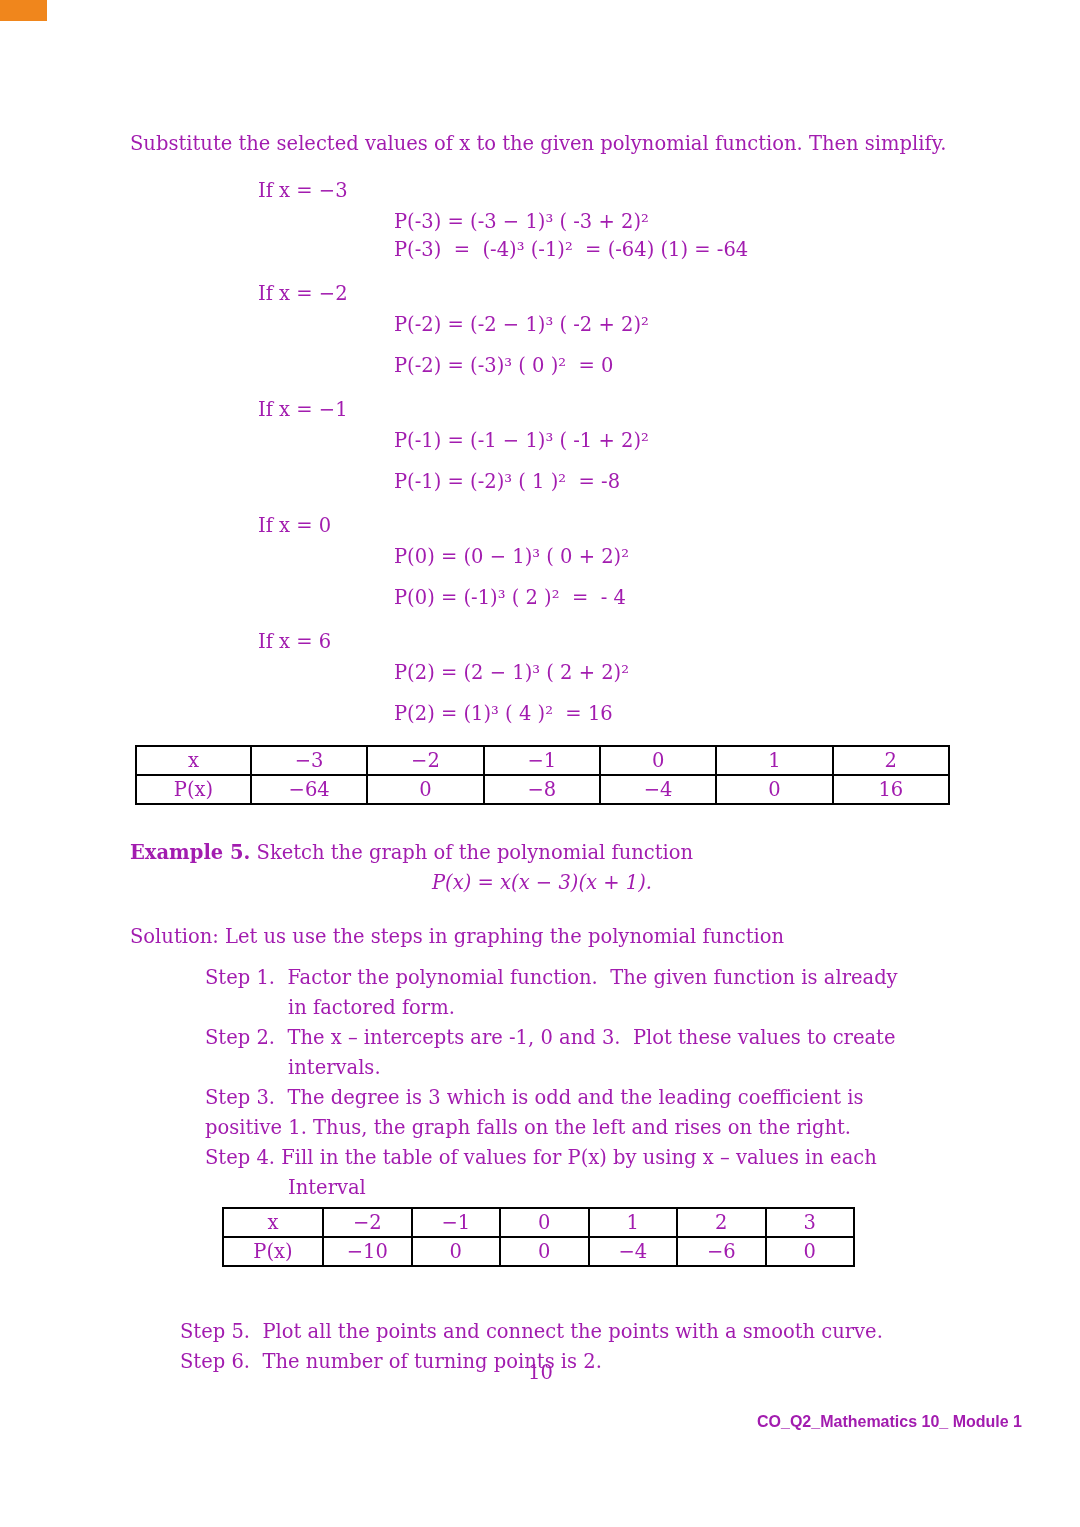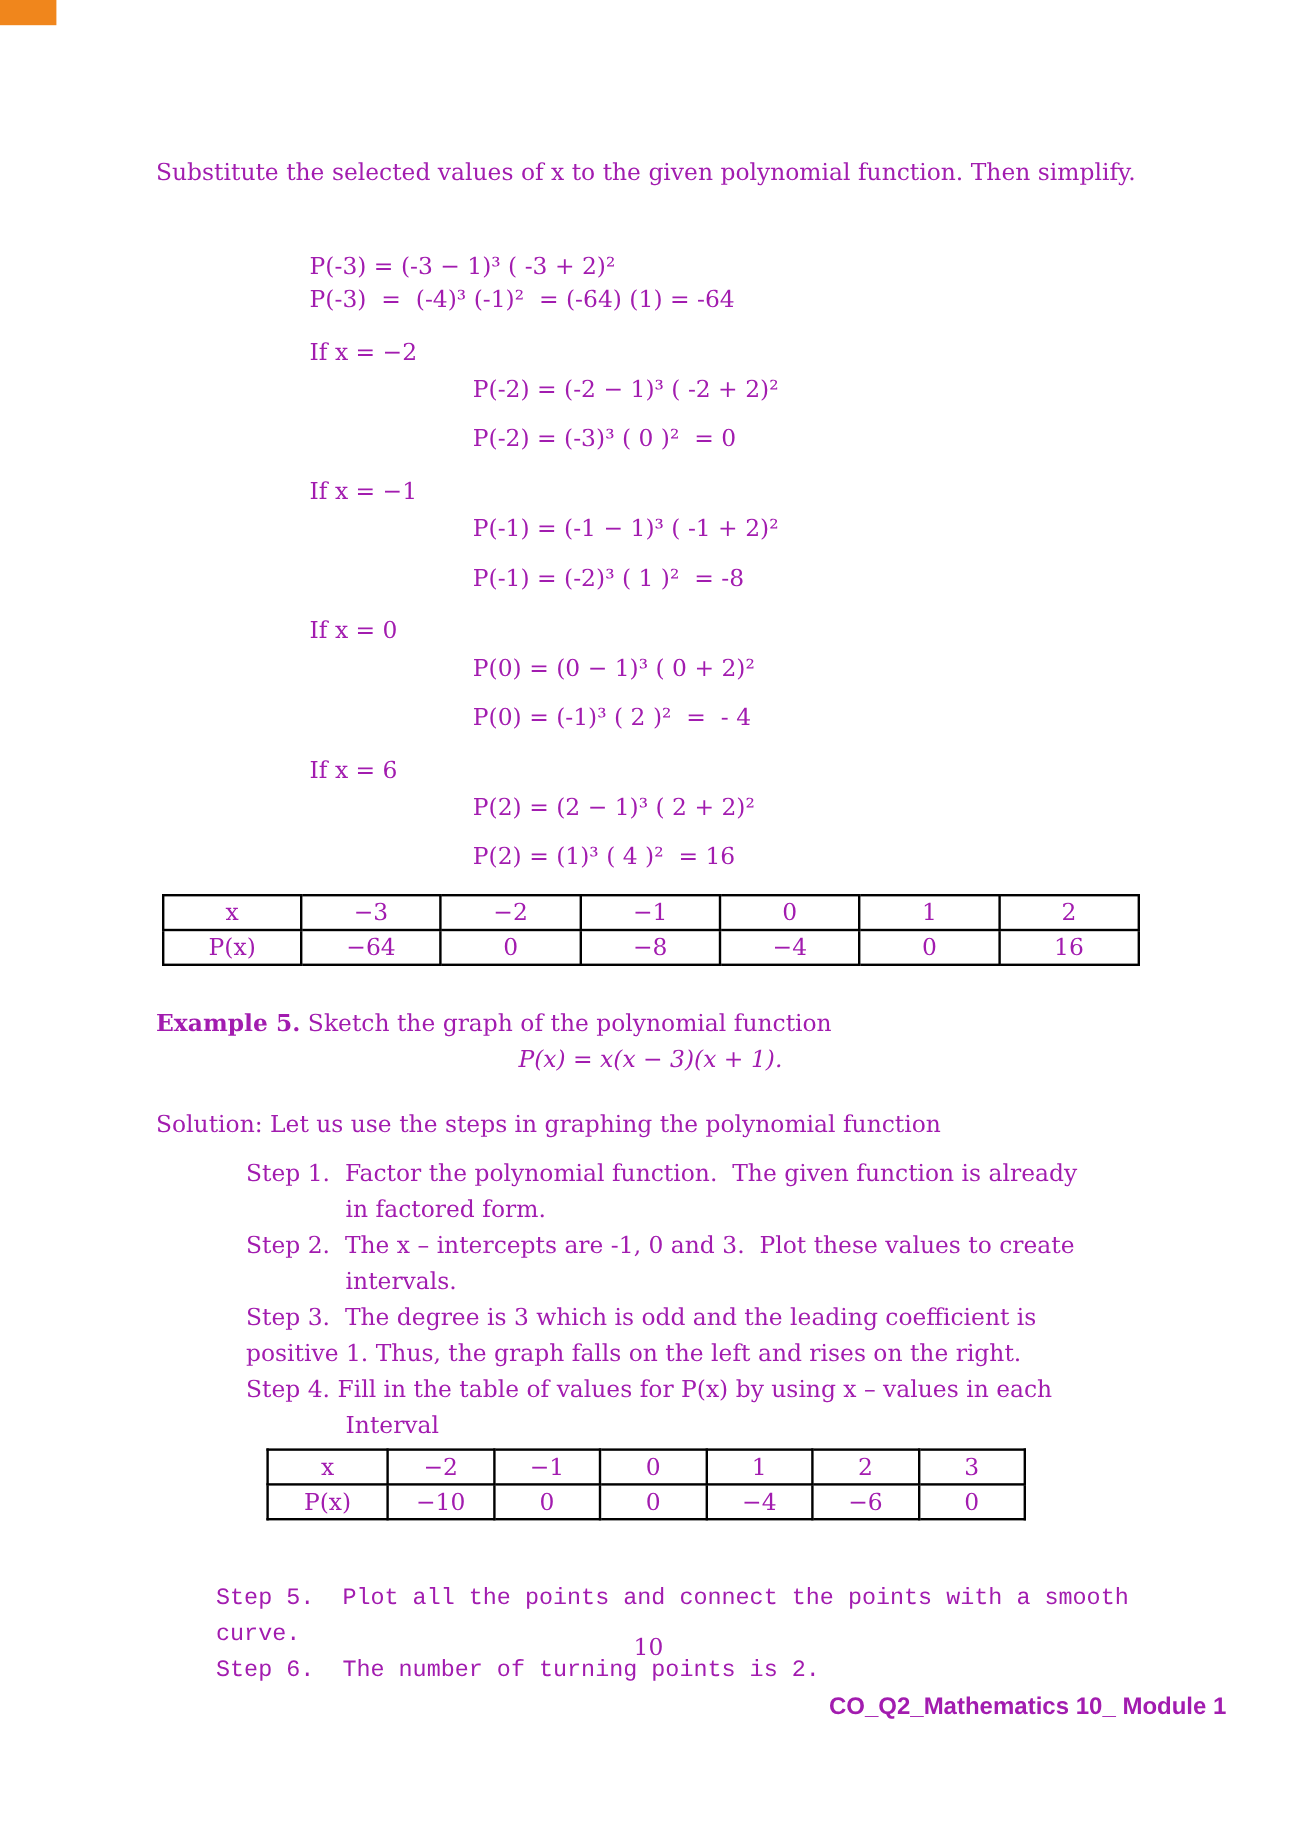--- a/index.html
+++ b/index.html
@@ -45,50 +45,51 @@
   .example { margin-top: 34px; line-height: 28px; }
   .bold { font-weight: bold; }
   .formula-center { width: 824px; text-align: center; font-style: italic; line-height: 28px; margin-top: 2px; }
   .solution { margin-top: 26px; line-height: 28px; }
 
   .steps { margin-top: 12px; margin-left: 75px; }
   .sl1, .sl2 { line-height: 30px; white-space: pre-wrap; }
   .sl2.ind { padding-left: 83px; }
 
   .final-steps { margin-top: 50px; margin-left: 50px; }
-  .fs { line-height: 30px; white-space: pre-wrap; font-family: Liberation Mono, monospace; }
+  .fs { line-height: 30px; white-space: pre-wrap; }
 
   .footer-page {
     position: absolute;
     top: 1360px; left: 528px;
     line-height: 26px;
   }
   .footer-module {
     position: absolute;
     top: 1409px; right: 58px;
     font-family: "Liberation Sans", sans-serif;
     font-weight: bold;
-    font-size: 20px;
+    font-size: 16px;
     line-height: 26px;
   }
 </style>
 </head>
 <body>
 
 <div class="page">
 
   <div class="corner" style="background: rgb(240, 134, 28);"></div>
 
   <div class="content">
 
     <div class="intro">Substitute the selected values of x to the given polynomial function. Then simplify.</div>
 
     <div class="subst">
 
       <div class="group tight">
+        <div class="cond">If x = −3</div>
         <div class="formulas">
           <div class="f1">P(-3) = (-3 − 1)³ ( -3 + 2)²</div>
           <div class="f2">P(-3)  =  (-4)³ (-1)²  = (-64) (1) = -64</div>
         </div>
       </div>
 
       <div class="group">
         <div class="cond">If x = −2</div>
         <div class="formulas">
           <div class="f1">P(-2) = (-2 − 1)³ ( -2 + 2)²</div>

